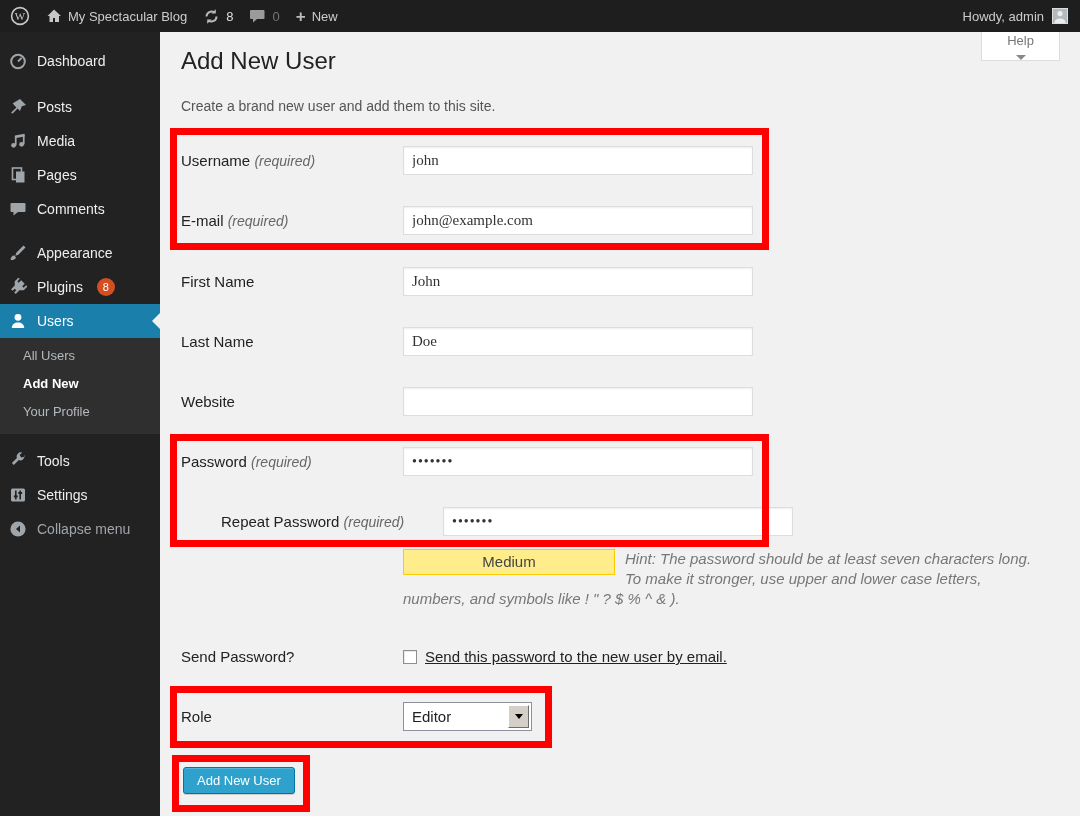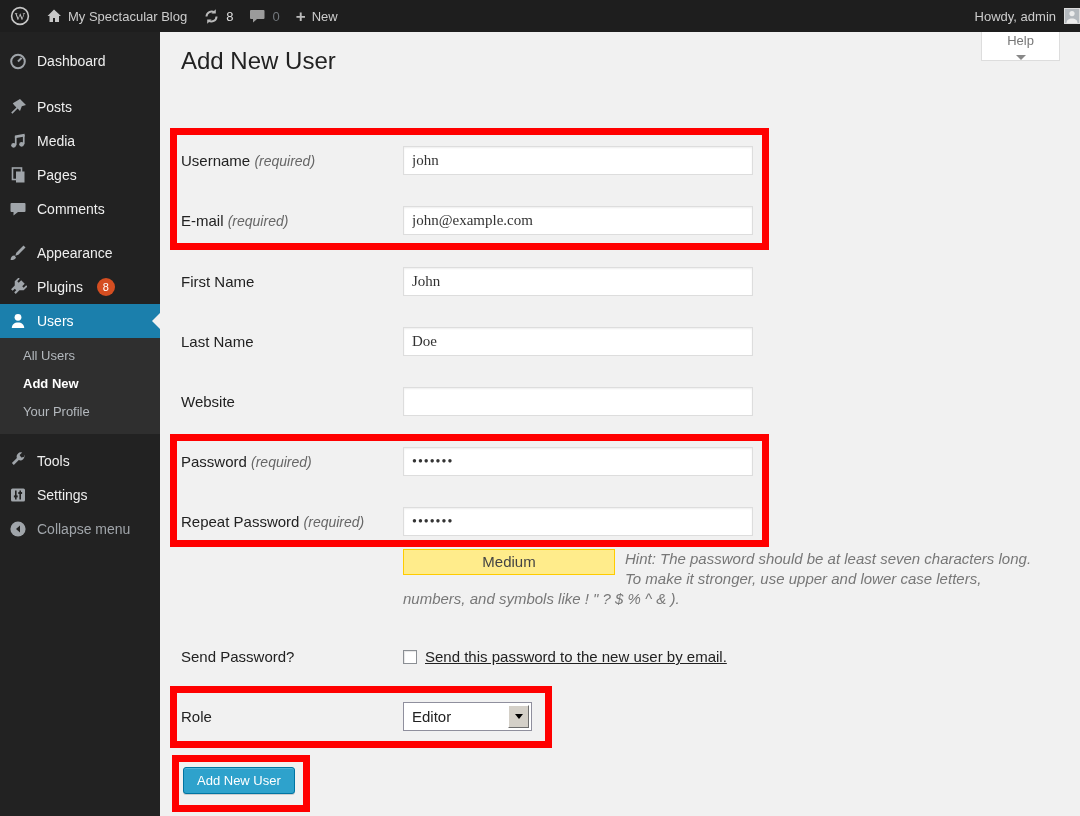--- a/index.html
+++ b/index.html
@@ -8,21 +8,21 @@
   #canvas * { box-sizing:border-box; }
 
   
   .adminbar { position:absolute; left:0; top:0; width:1080px; height:32px;
               background:#1e1e1e; color:#ccc; display:flex; align-items:center;
               font-size:13px; z-index:30; }
   .ab-item { display:flex; align-items:center; gap:6px; margin-left:16px; cursor:pointer; height:32px; }
   .ab-item svg { display:block; }
   .ab-count { color:#ddd; }
   .ab-count.dim { color:#72777c; }
-  .ab-right { margin-left:auto; display:flex; align-items:center; gap:8px; margin-right:0; cursor:pointer; }
+  .ab-right { margin-left:auto; display:flex; align-items:center; gap:8px; margin-right:12px; cursor:pointer; }
   .ab-plus { font-size:17px; color:#bbb; font-weight:bold; line-height:1; }
   .avatar { width:16px; height:16px; background:#b4b9be; border:1px solid #dcdcdc; }
 
   
   .sidebar { position:absolute; left:0; top:32px; width:160px; height:784px;
              background:#222; color:#eee; font-size:14px; z-index:20; }
   .menu-flow { padding-top:12px; }
   .menu-item { position:relative; height:34px; display:flex; align-items:center;
                padding-left:9px; gap:10px; cursor:pointer; }
   .menu-item .mi-icon { width:18px; height:18px; display:flex; align-items:center; justify-content:center; }
@@ -56,21 +56,21 @@
   .flabel { position:absolute; left:0; top:0; height:29px; line-height:29px;
             font-size:15px; color:#222; white-space:nowrap; }
   .req { font-style:italic; color:#666; font-size:14px; }
   .frow input { position:absolute; left:222px; top:0; width:350px; height:29px;
                 border:1px solid #ddd; background:#fff; padding:0 8px; font-size:15px;
                 color:#333; font-family:Liberation Serif, serif;
                 box-shadow: inset 0 1px 2px rgba(0,0,0,.07); outline:none; }
   .frow input.pw { letter-spacing:1px; font-size:14px; }
   .r-username { top:146px; } .r-email { top:206px; } .r-first { top:267px; }
   .r-last { top:327px; } .r-website { top:387px; } .r-password { top:447px; }
-  .r-repeat { top:507px; }
+  .r-repeat { top:507px;margin-left:40px; }
 
   
   .meter-hint { position:absolute; left:403px; top:549px; width:634px;
                 font-size:15px; font-style:italic; color:#777; line-height:20px; }
   .meter { float:left; width:212px; height:26px; background:#ffec8b; border:1px solid #fc0;
            text-align:center; line-height:24px; font-style:normal; color:#444;
            font-size:15px; margin-right:10px; margin-bottom:5px; }
 
   
   .send-label { position:absolute; left:181px; top:648px; font-size:15px; color:#222; }
@@ -273,20 +273,21 @@
       </div>
     </div>
   </div>
 
   <div class="help-tab">
     <span>Help</span>
     <span class="help-tri"></span>
   </div>
 
   <h1 class="page-title">Add New User</h1>
+  <div class="page-sub">Create a brand new user and add them to this site.</div>
 
   <div class="frow r-username">
     <span class="flabel"><span>Username</span> <span class="req">(required)</span></span>
     <input type="text" value="john" style="">
   </div>
 
   <div class="frow r-email">
     <span class="flabel"><span>E-mail</span> <span class="req">(required)</span></span>
     <input type="text" value="john@example.com" style="">
   </div>

